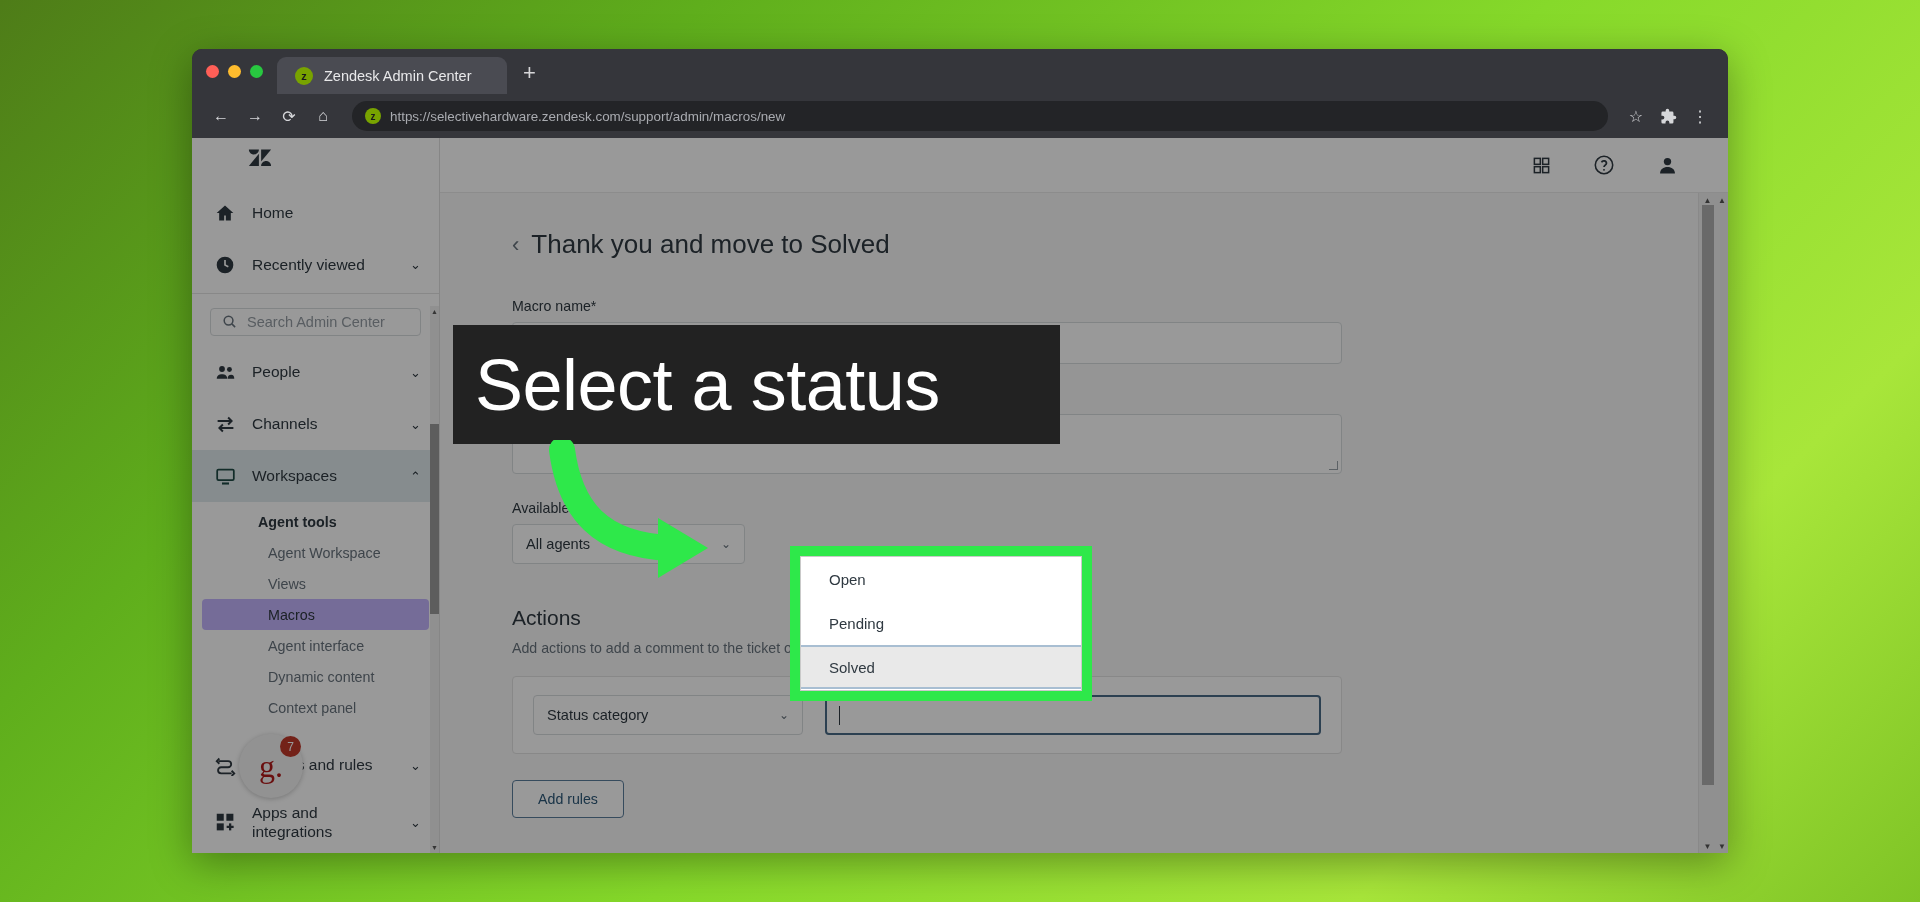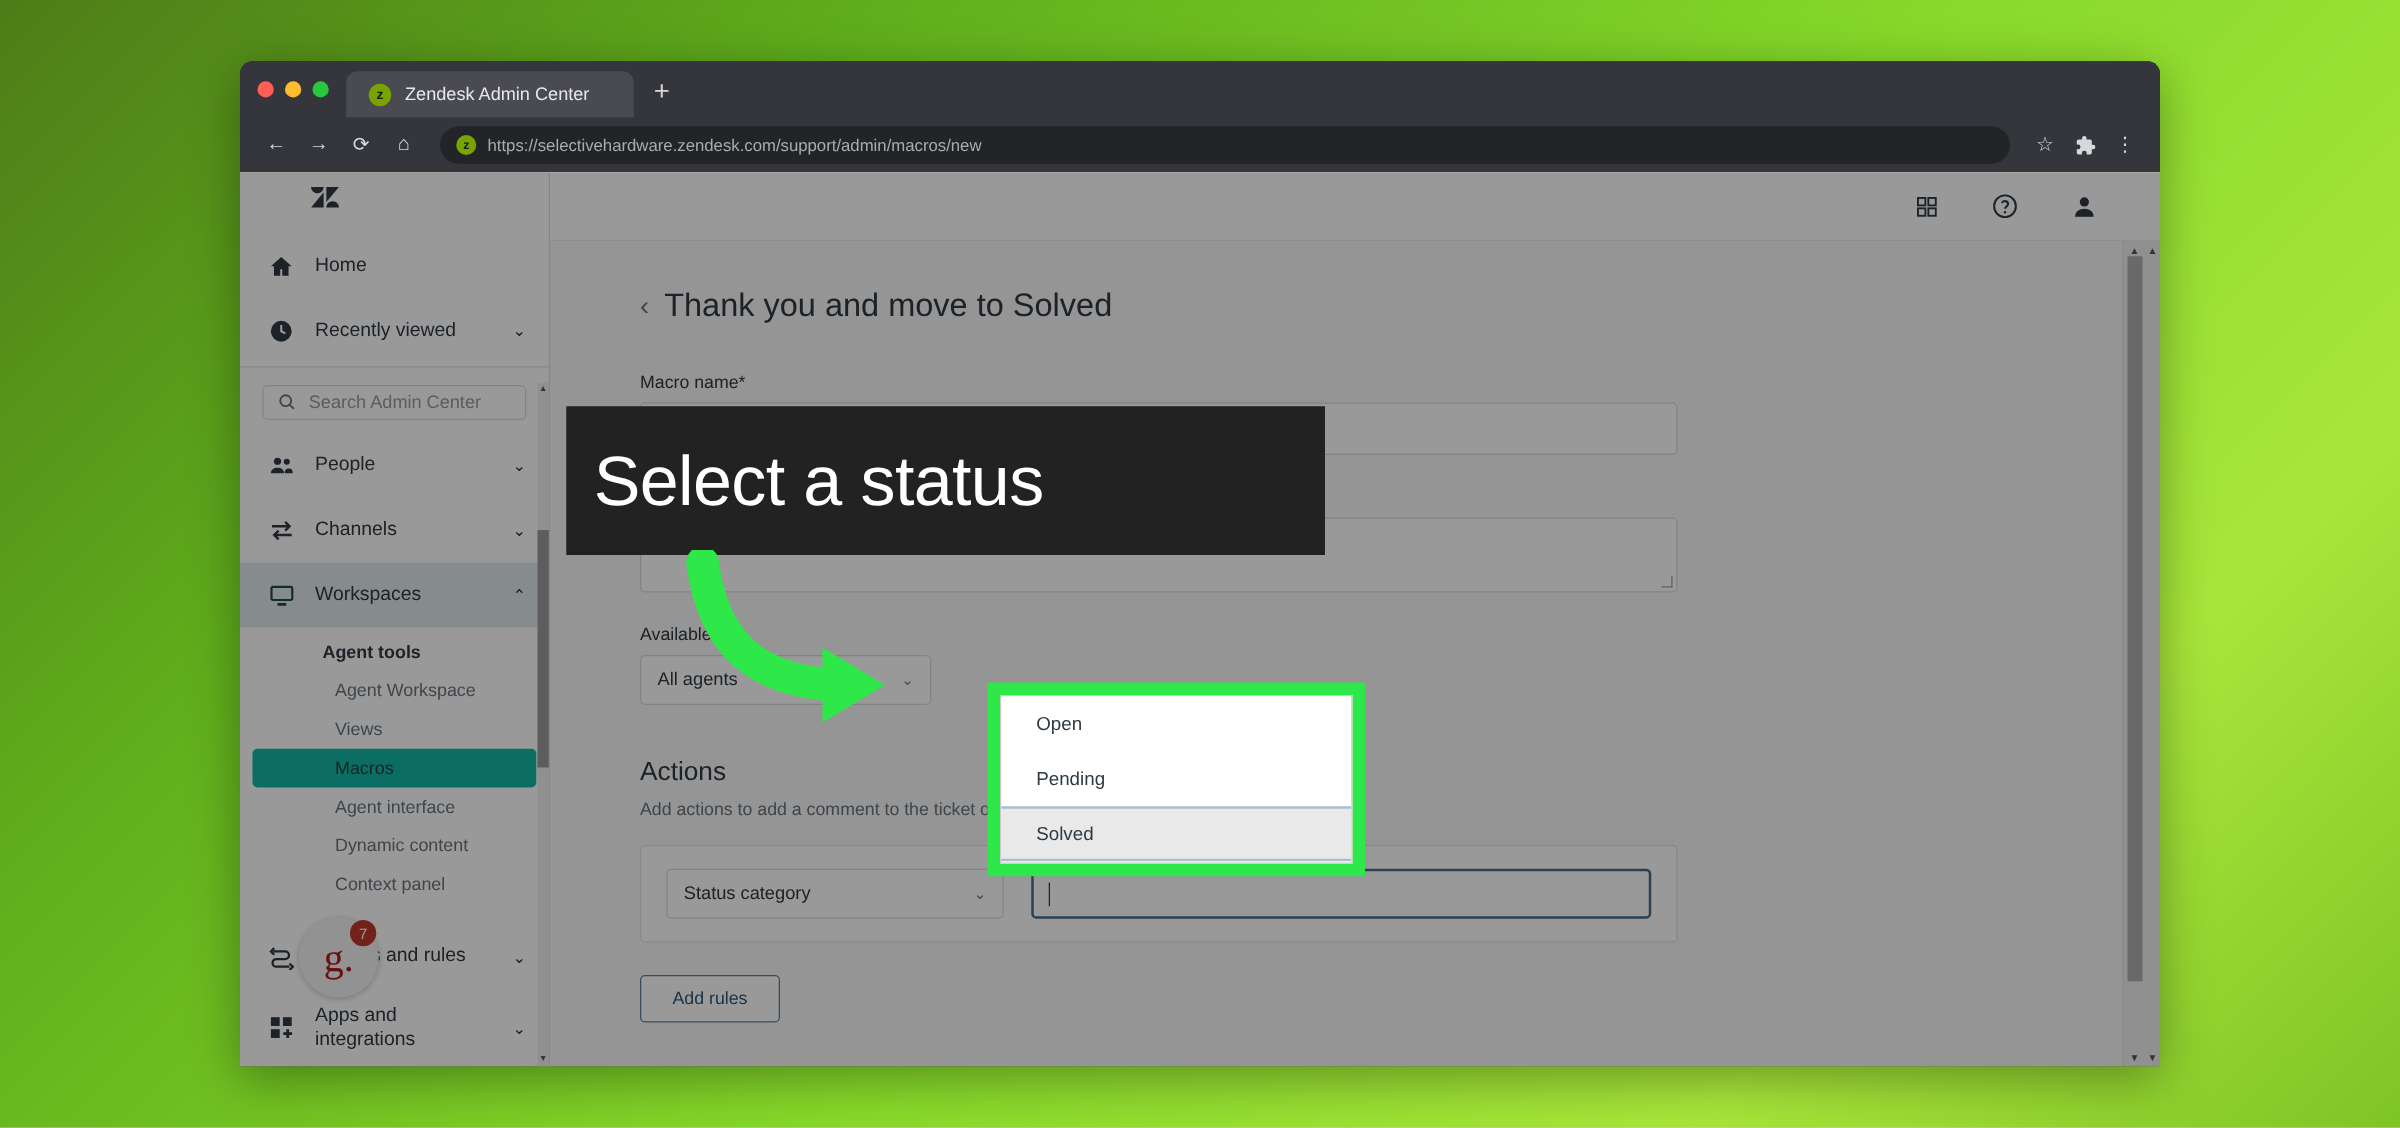--- a/index.html
+++ b/index.html
@@ -162,21 +162,21 @@
     height: 31px;
     display: flex; align-items: center;
     padding-left: 66px;
     font-size: 14.3px;
     color: #68737d;
     margin: 0 10px 0 10px;
     border-radius: 4px;
     text-align: center;
   }
   .subrow.bold { color: #2f3941; font-weight: bold; padding-left: 56px; }
-  .subrow.sel { background: #14b8a6; color: #2f3941; }
+  .subrow.sel { background: #c4b5fd; color: #2f3941; }
 
   .sidebar-scroll {
     position: absolute;
     right: 0; top: 168px;
     width: 9px; height: 547px;
     background: #f1f1f1;
   }
   .sidebar-scroll .thumb {
     position: absolute;
     left: 0; top: 118px;
@@ -355,21 +355,21 @@
     position: absolute;
     left: 453px; top: 325px;
     width: 607px; height: 119px;
     background: #222222;
     display: flex; align-items: center;
     padding-left: 22px;
     z-index: 40;
   }
   .banner span {
     color: #fff;
-    font-size: 56px;
+    font-size: 72px;
     font-weight: 400;
     letter-spacing: -0.5px;
     line-height: 1;
   }
 
   
   .arrowwrap {
     position: absolute; left: 540px; top: 440px;
     z-index: 45; pointer-events: none;
   }

